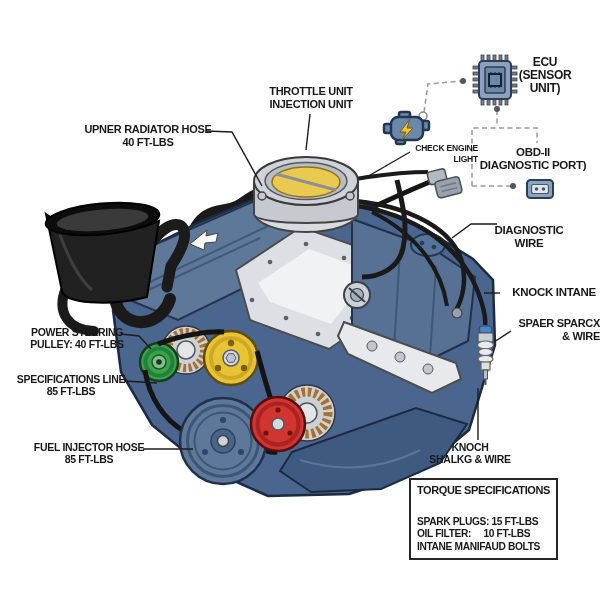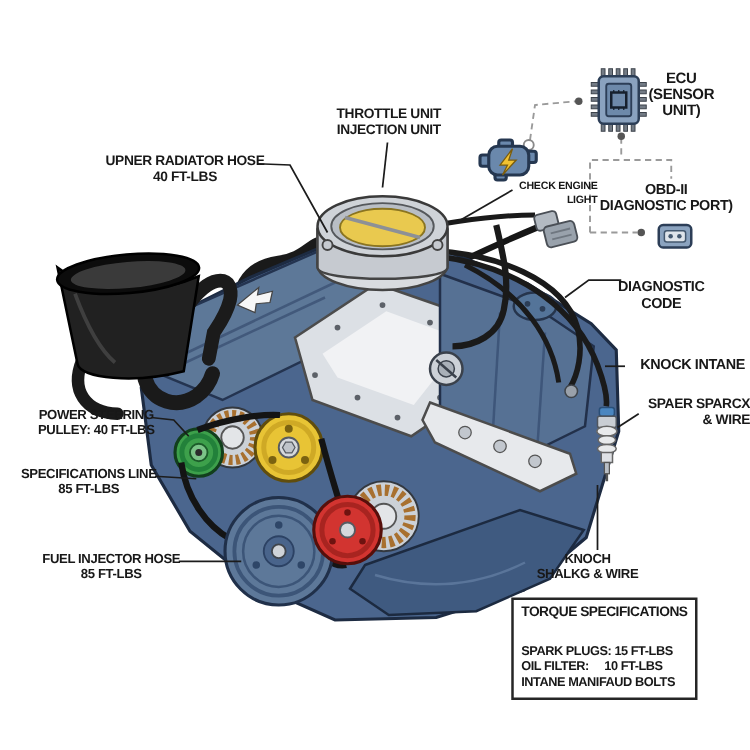--- a/index.html
+++ b/index.html
@@ -281,21 +281,21 @@
   <div>LIGHT</div>
 </div>
 
 <div class="label c fs115" style="left:468px;top:146px;width:130px;">
   <div>OBD-II</div>
   <div>DIAGNOSTIC PORT)</div>
 </div>
 
 <div class="label c fs115" style="left:486px;top:204px;width:86px;margin-top:20px;">
   <div>DIAGNOSTIC</div>
-  <div>CODE</div>
+  <div>WIRE</div>
 </div>
 
 <div class="label l fs115" style="left:504px;top:286px;width:92px;">
   <div>KNOCK INTANE</div>
 </div>
 
 <div class="label l" style="left:512px;top:317px;width:88px;">
   <div>SPAER SPARCX</div>
   <div>&amp; WIRE</div>
 </div>

